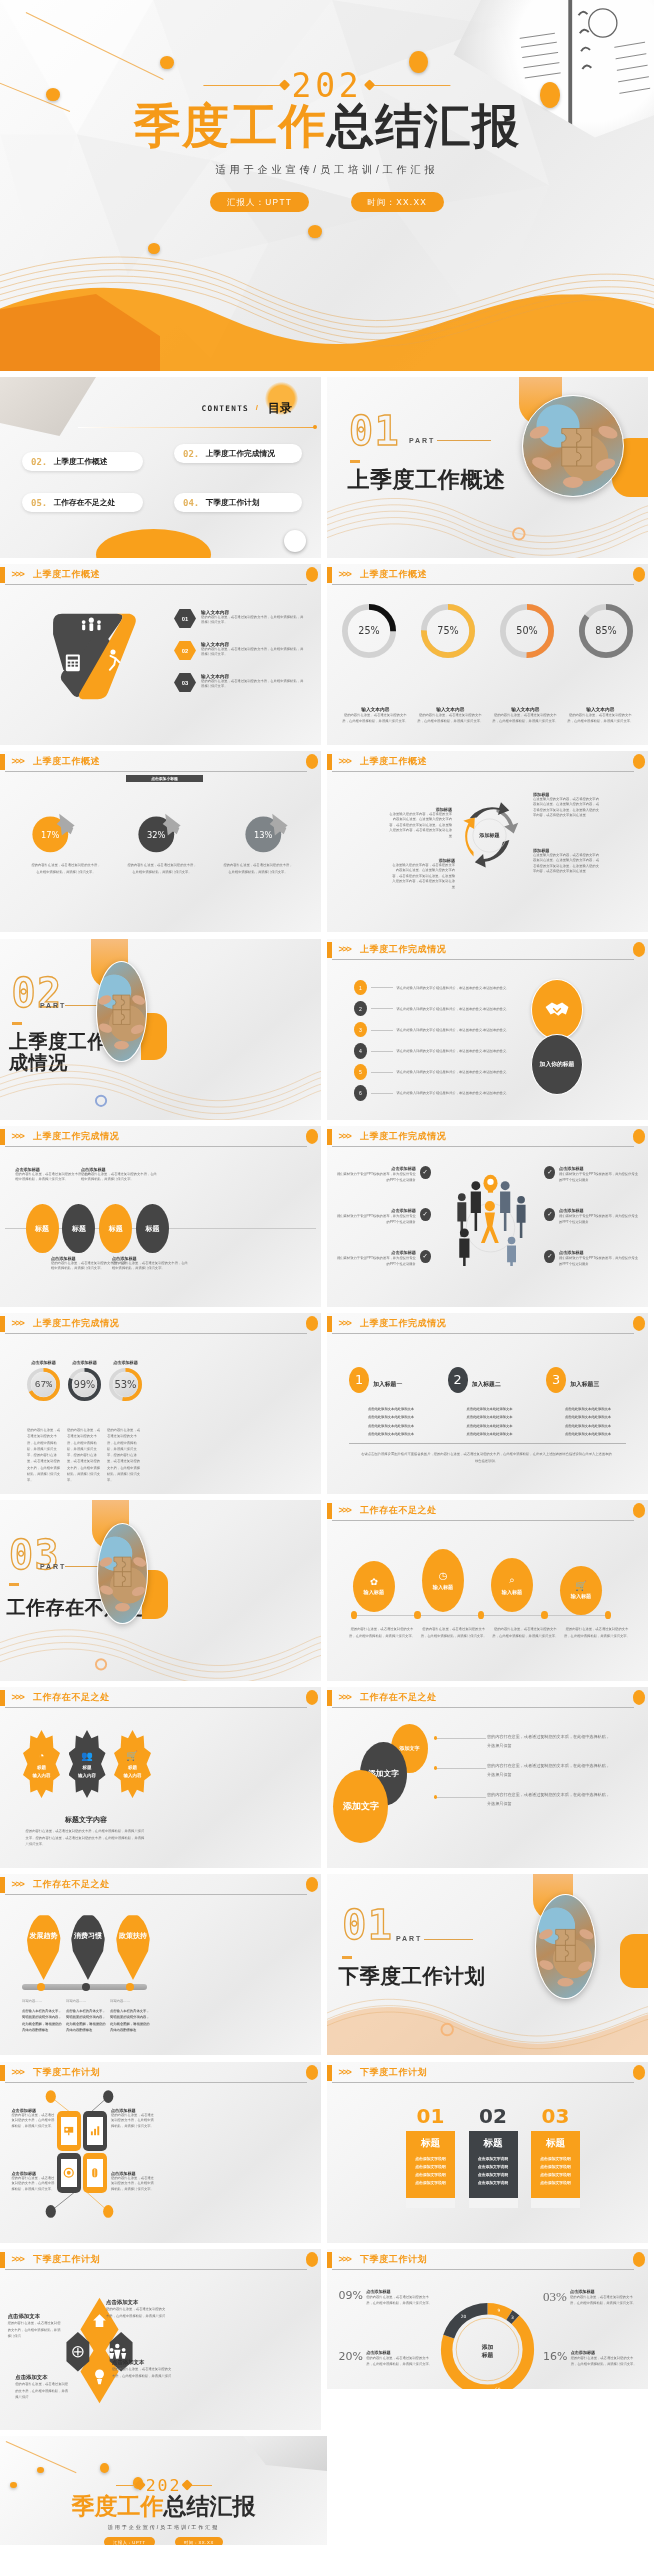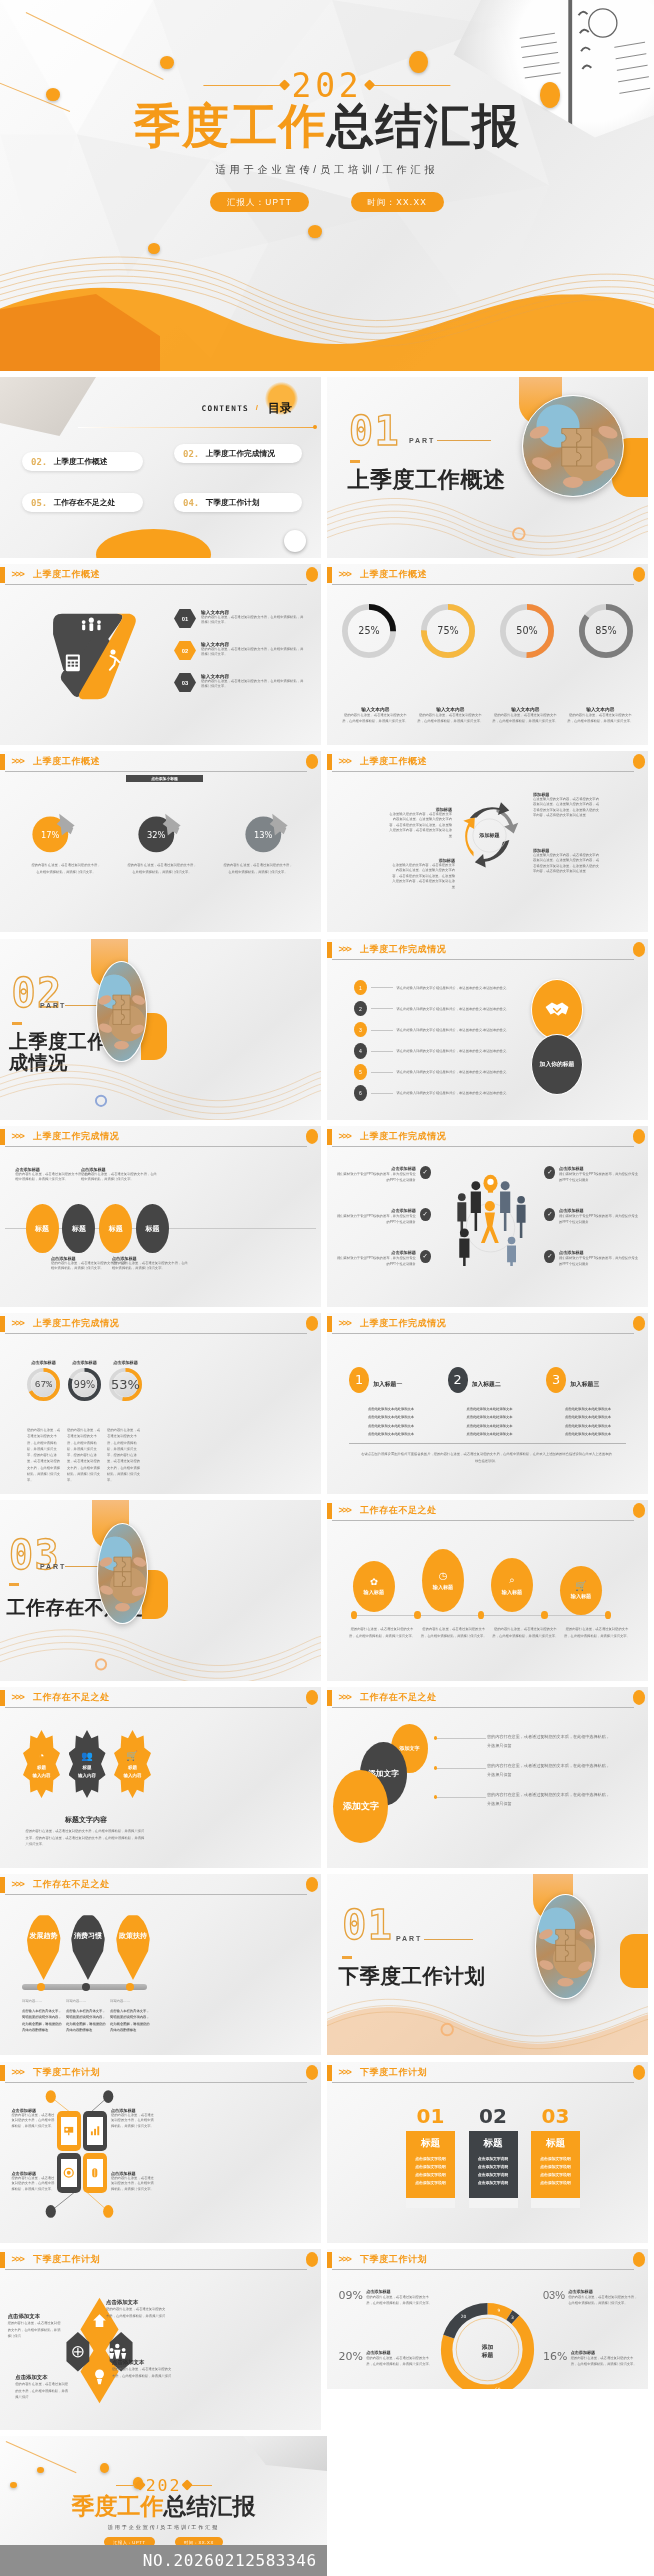--- a/index.html
+++ b/index.html
@@ -705,21 +705,21 @@
         </div>
         <div style="text-align: center;">
           <div class="tinyt" style="margin-bottom:3.2px">点击添加标题</div>
       <div style="position:relative;width:33px;height:33px;margin:0 auto;">
         <svg width="33" height="33" viewBox="0 0 52 52">
     <circle cx="26" cy="26" r="23" fill="none" stroke="#d8d8d8" stroke-width="6"></circle>
     <circle cx="26" cy="26" r="23" fill="none" stroke="#f9a01b" stroke-width="6" stroke-dasharray="144.51326206513048" stroke-dashoffset="67.92123317061132" transform="rotate(-90 26 26)"></circle>
 
   </svg>
         <div style="position:absolute;inset:3.8px;border-radius:50%;background:linear-gradient(160deg,#ececec,#d6d6d6);"></div>
-        <div style="position:absolute;inset:0;display:flex;align-items:center;justify-content:center;font-size:13px;color:#4a4a4a;font-family:'DejaVu Sans',sans-serif;">53%</div>
+        <div style="position:absolute;inset:0;display:flex;align-items:center;justify-content:center;font-size:10px;color:#4a4a4a;font-family:'DejaVu Sans',sans-serif;">53%</div>
       </div>
         </div>
       </div>
     <div id="gauge-cap" style="position:absolute;left:27px;top:114px;width:116px;display:flex;justify-content:space-between;">
         <div style="width: 36px;">
           <div class="tiny" style="line-height:1.9">您的内容打在这里，或者通过复制您的文本后，在此框中选择粘贴，并选择只保留文字，您的内容打在这里，或者通过复制您的文本后，在此框中选择粘贴，并选择只保留文字。</div>
         </div>
         <div style="width: 36px;">
           <div class="tiny" style="line-height:1.9">您的内容打在这里，或者通过复制您的文本后，在此框中选择粘贴，并选择只保留文字，您的内容打在这里，或者通过复制您的文本后，在此框中选择粘贴，并选择只保留文字。</div>
         </div>
@@ -1202,21 +1202,21 @@
   </svg></div>
     <div id="donut-legend">
         <div style="position: absolute; left: 11.5px; top: 40px; width: 96px; display: flex; gap: 3.2px; align-items: flex-start;">
           <div style="font-size:11px;color:#6d6d6d;font-family:'DejaVu Sans',sans-serif;">09%</div>
       <div style="flex:1">
             <div class="tinyt">点击添加标题</div>
       <div class="tiny" style="line-height:1.9">您的内容打在这里，或者通过复制您的文本后，在此框中选择粘贴，并选择只保留文字。</div>
           </div>
         </div>
         <div style="position: absolute; left: 216px; top: 40px; width: 96px; display: flex; gap: 3.2px; align-items: flex-start;">
-          <div style="font-size:11px;color:#6d6d6d;font-family:Liberation Sans, sans-serif;">03%</div>
+          <div style="font-size:13px;color:#6d6d6d;font-family:Liberation Serif, serif;">03%</div>
       <div style="flex:1">
             <div class="tinyt">点击添加标题</div>
       <div class="tiny" style="line-height:1.9">您的内容打在这里，或者通过复制您的文本后，在此框中选择粘贴，并选择只保留文字。</div>
           </div>
         </div>
         <div style="position: absolute; left: 11.5px; top: 101px; width: 96px; display: flex; gap: 3.2px; align-items: flex-start;">
           <div style="font-size:11px;color:#6d6d6d;font-family:'DejaVu Sans',sans-serif;">20%</div>
       <div style="flex:1">
             <div class="tinyt">点击添加标题</div>
       <div class="tiny" style="line-height:1.9">您的内容打在这里，或者通过复制您的文本后，在此框中选择粘贴，并选择只保留文字。</div>
@@ -1251,17 +1251,16 @@
     </div>
     <div style="position:absolute;left:0;right:0;top:88px;text-align:center;font-size:5.1px;letter-spacing:1.9px;color:#474747;">适用于企业宣传/员工培训/工作汇报</div>
     <div style="position:absolute;left:0;right:0;top:101px;display:flex;justify-content:center;gap:20.4px;">
       <div style="background:#f59a19;color:#fff;font-size:4.2px;padding:2.6px 9px;border-radius:5.8px;letter-spacing:0.6px;">汇报人：UPTT</div>
       <div style="background:#f59a19;color:#fff;font-size:4.2px;padding:2.6px 9px;border-radius:5.8px;letter-spacing:0.6px;">时间：XX.XX</div>
     </div>
   </div>
   <div class="white-panel"></div>
 
   <div class="footer">
-    <div class="rt">NO.20260212583346</div>
   </div>
 
 </div>
 
 
 </body></html>

